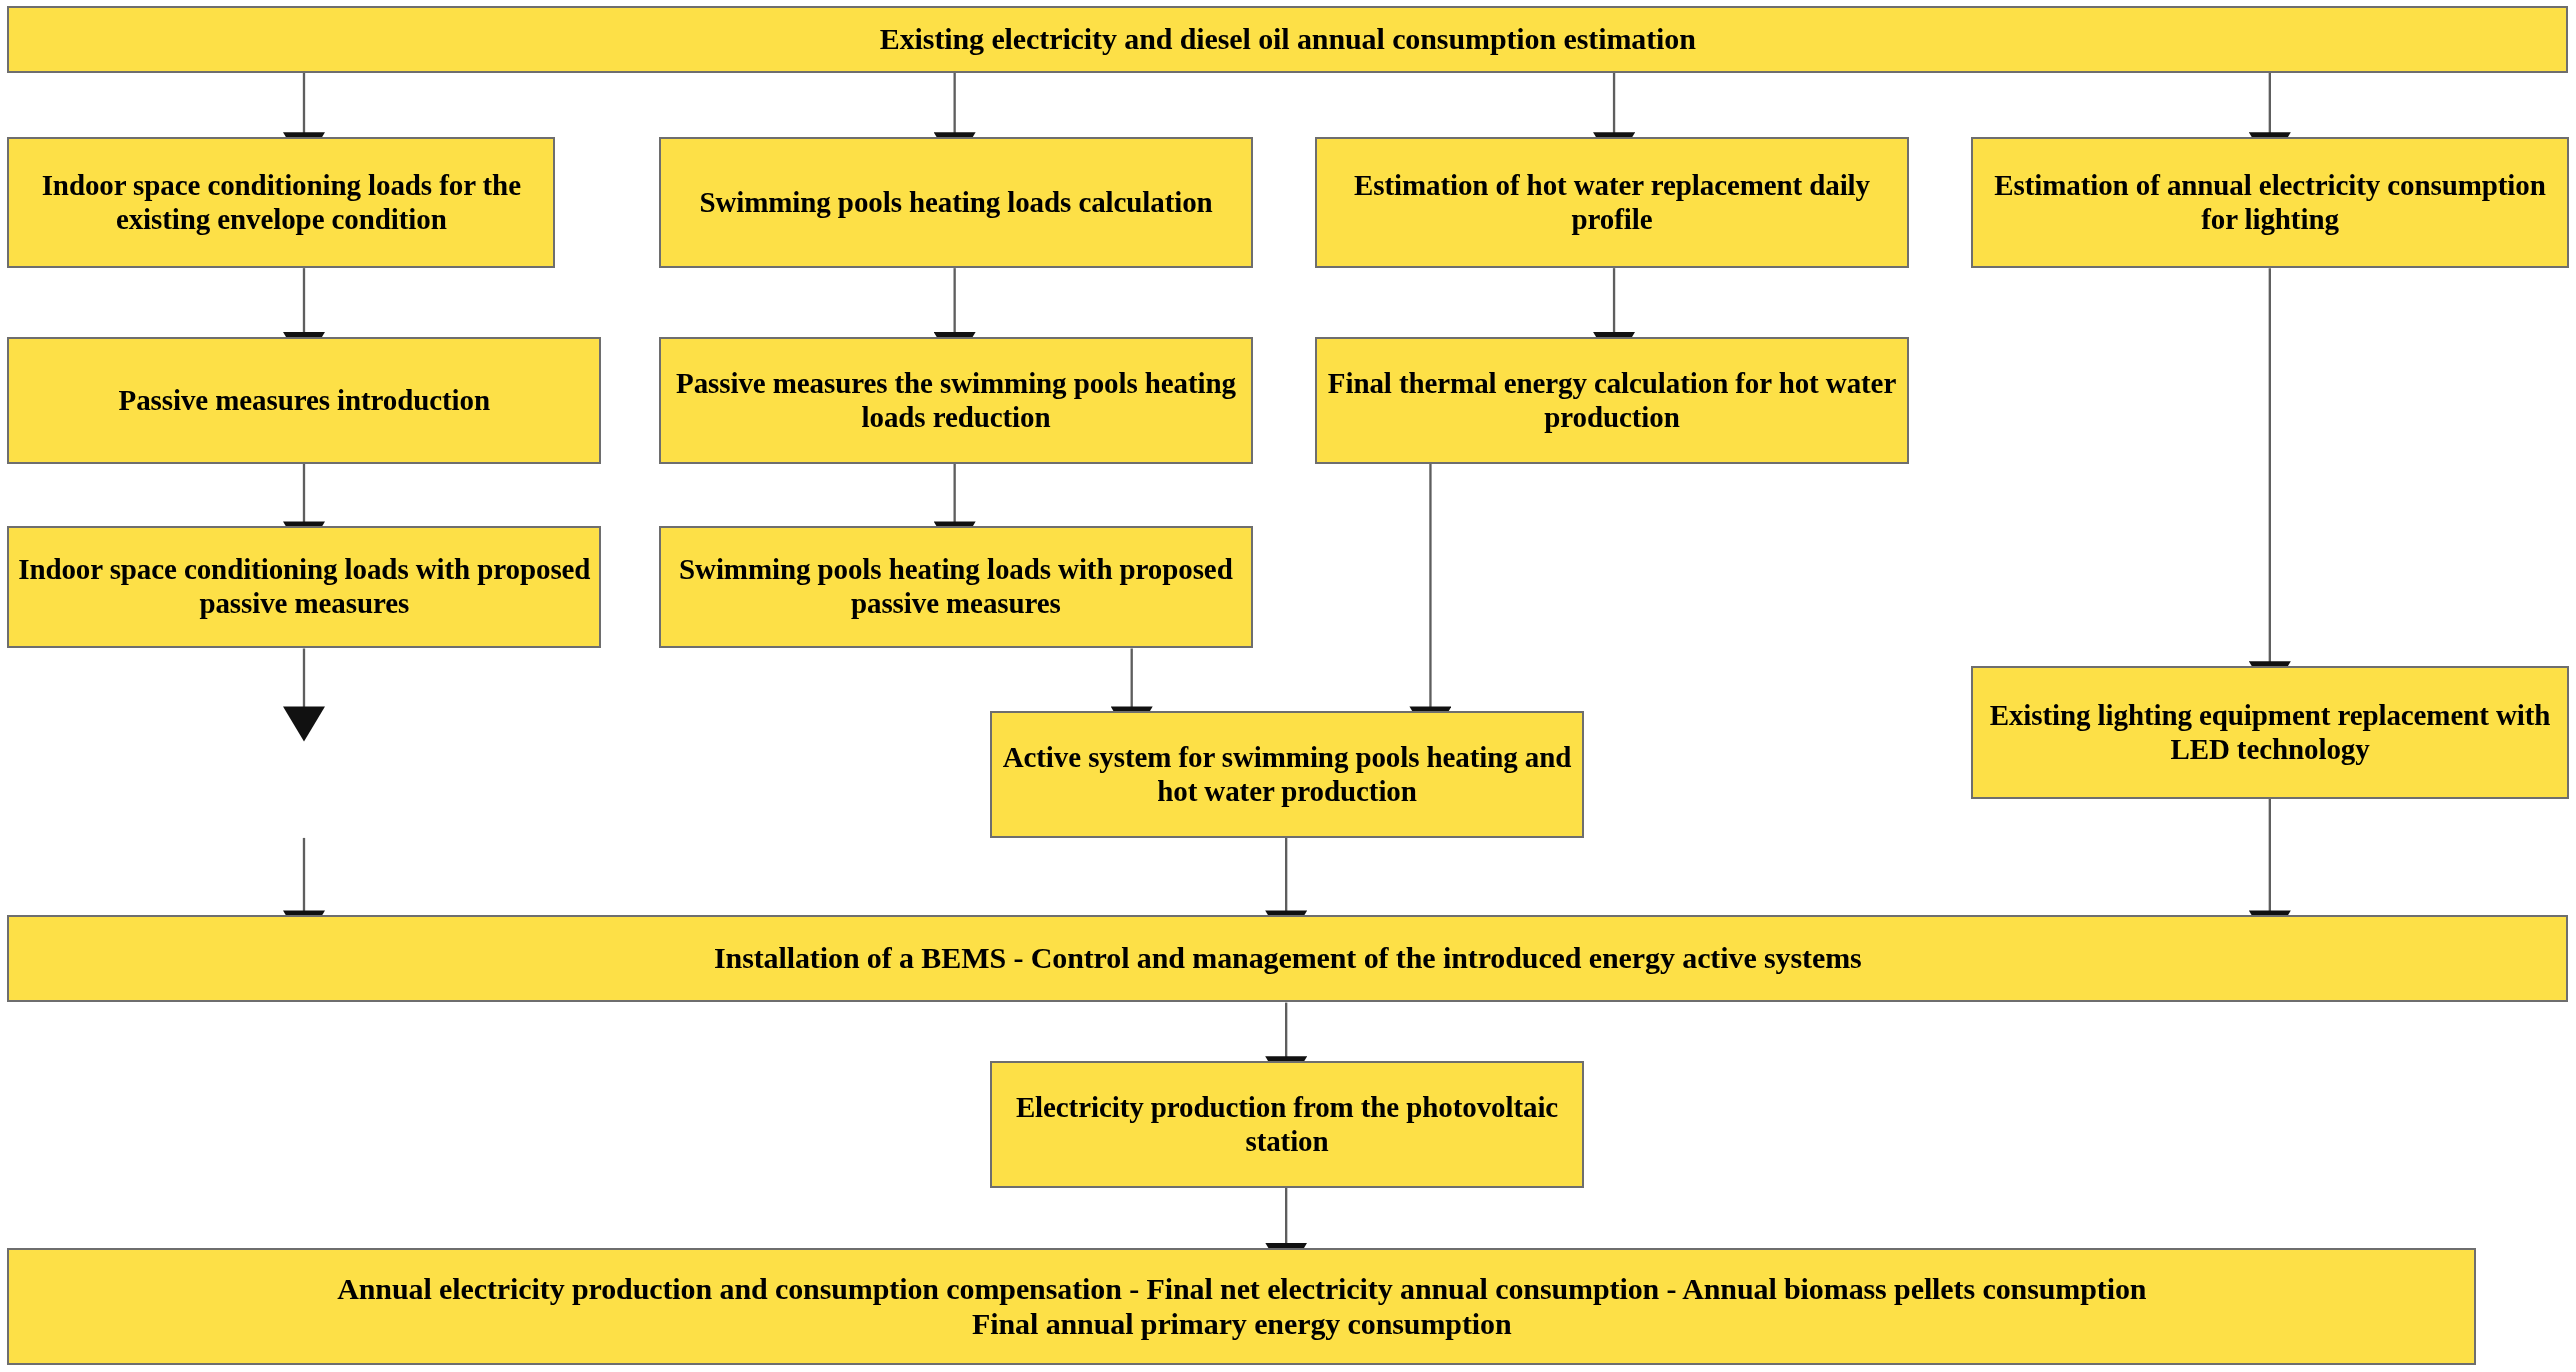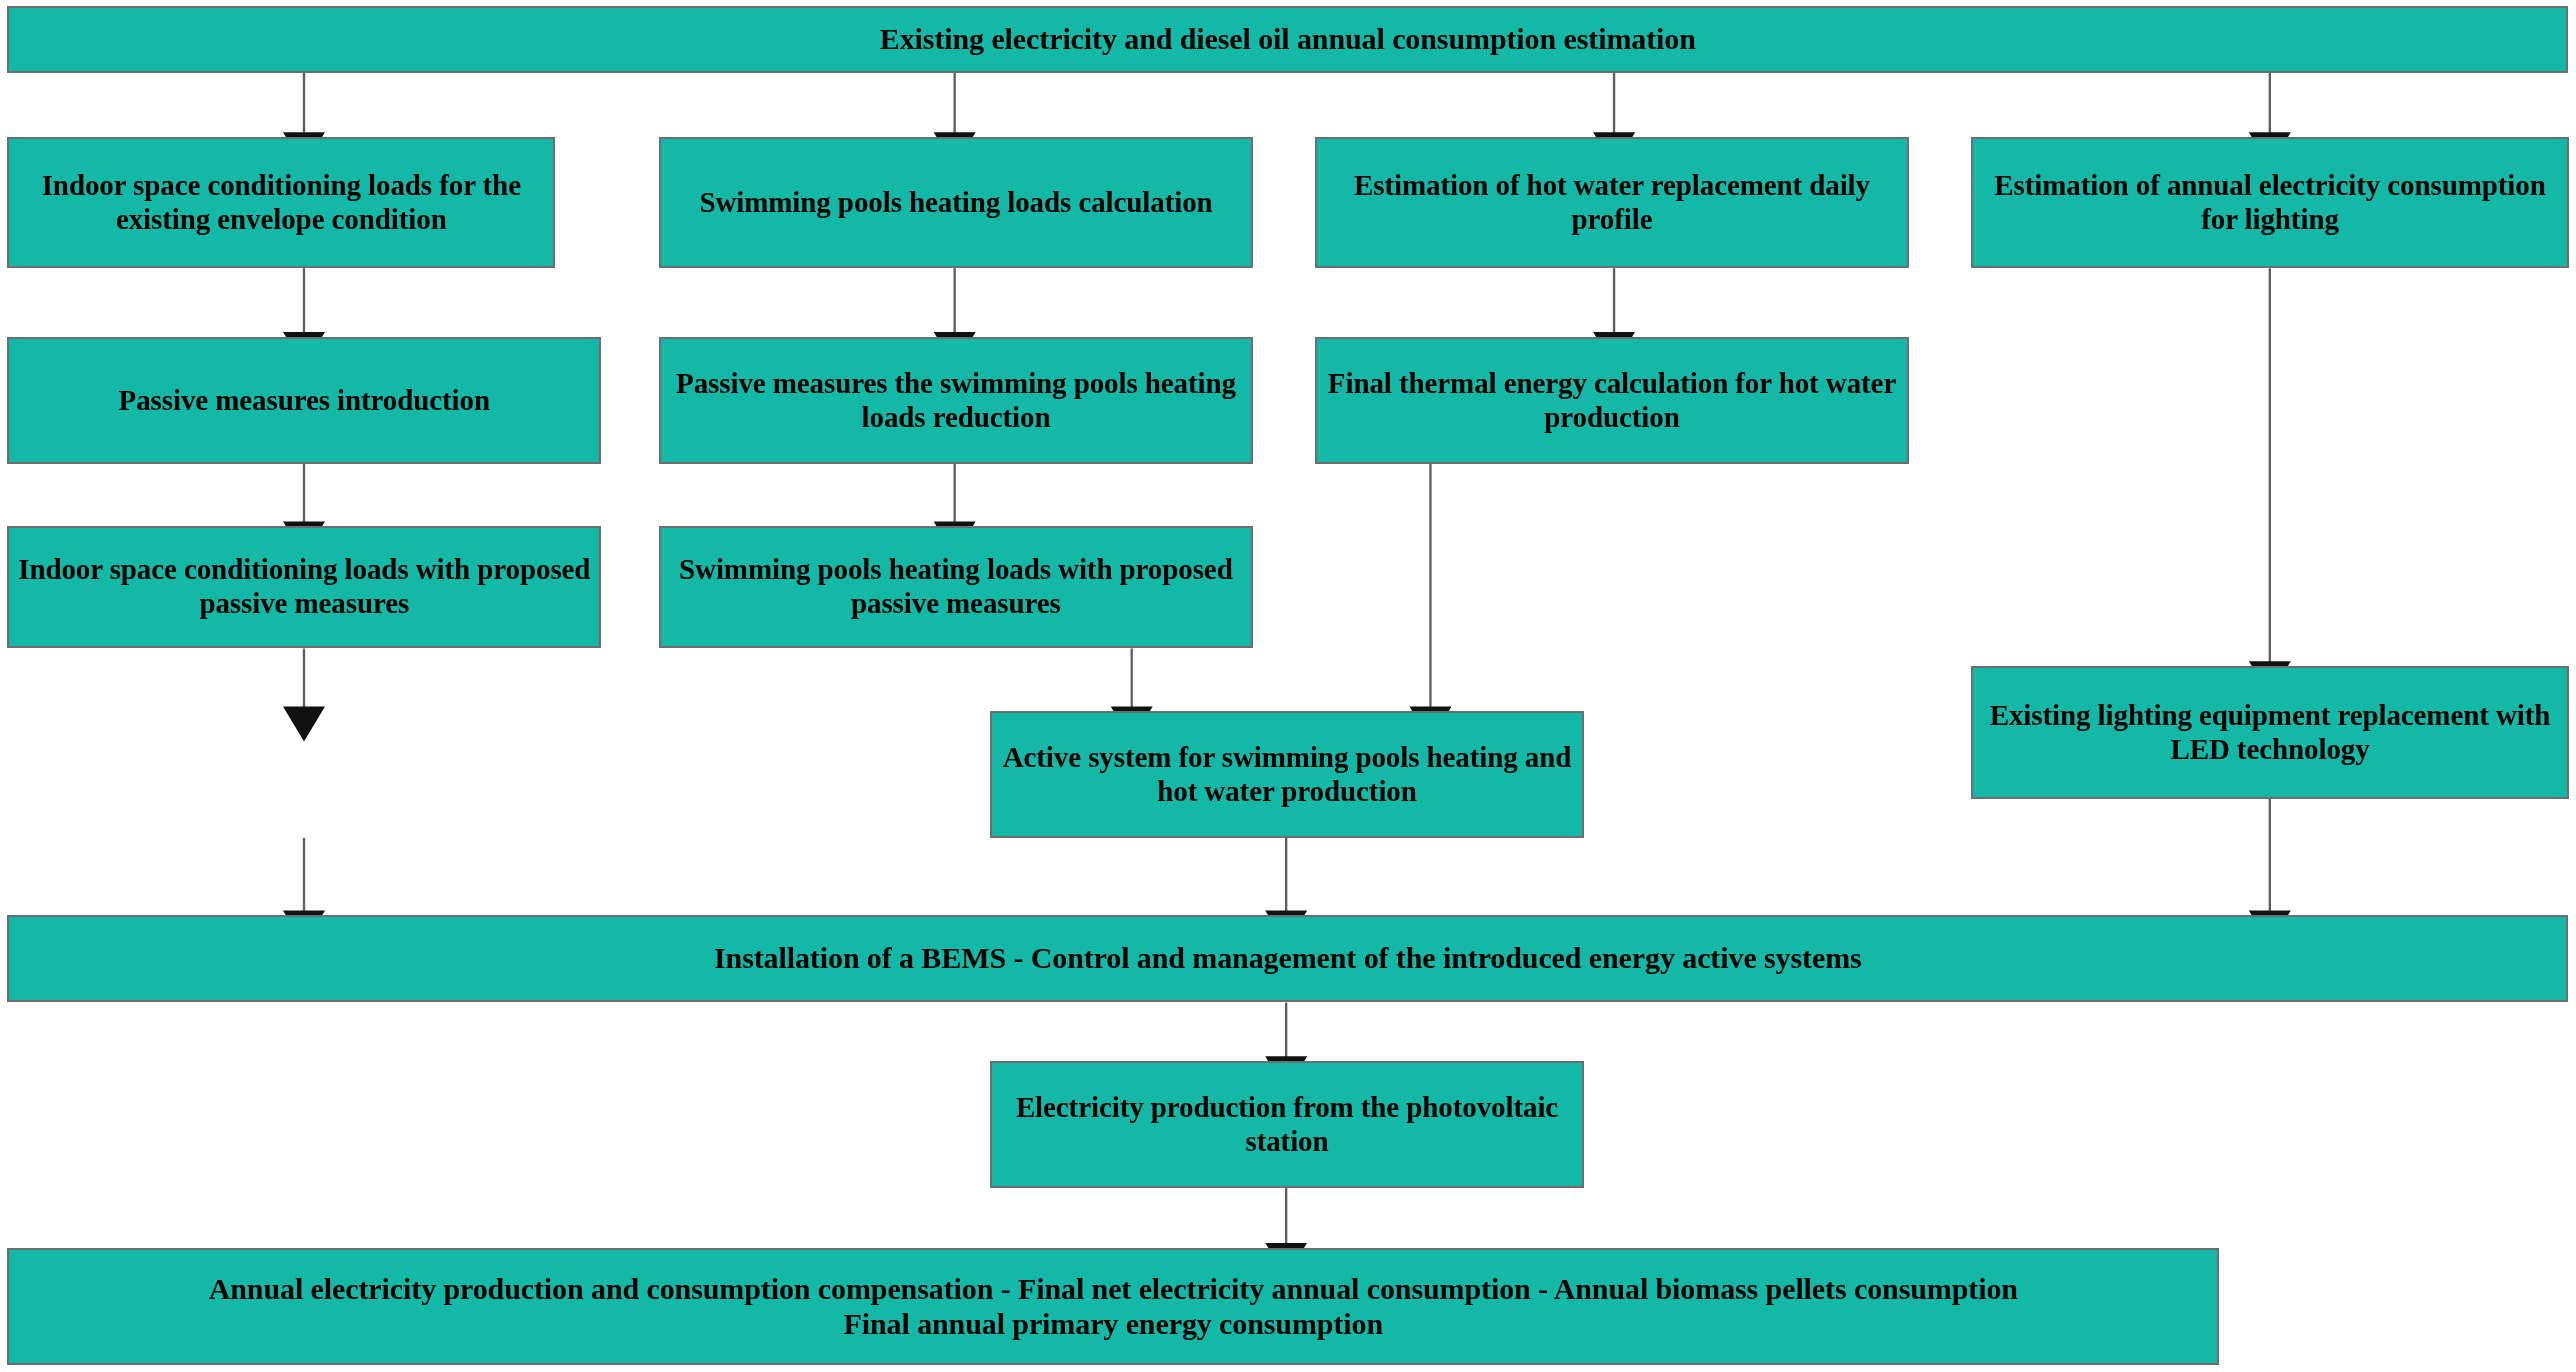--- a/index.html
+++ b/index.html
@@ -12,21 +12,21 @@
     width:2576px;
     height:1372px;
     background:#ffffff;
     overflow:hidden;
   }
   
   .node{
     position:absolute;
     box-sizing:border-box;
     border:2.2px solid #6e6e6e;
-    background:#14b8a6;
+    background:#fde047;
     display:flex;
     align-items:center;
     justify-content:center;
     text-align:center;
     color:#000000;
     font-weight:bold;
     line-height:1.16;
     padding:2.9px 7.3px;
     letter-spacing:-0.1px;
   }
@@ -125,21 +125,21 @@
   </div>
 
   <div class="node wide" style="left:7.3px;top:915px;width:2561px;height:87px;">
     <span class="txt">Installation of a BEMS - Control and management of the introduced energy active systems</span>
   </div>
 
   <div class="node cell" style="left:990px;top:1061px;width:594px;height:127px;">
     <span class="txt">Electricity production from the photovoltaic station</span>
   </div>
 
-  <div class="node bottom" style="left:7.3px;top:1248px;width:2212px;height:117px;justify-content:center;">
+  <div class="node bottom" style="left:7.3px;top:1248px;width:2469px;height:117px;justify-content:center;">
     <span class="txt">
       <span>Annual electricity production and consumption compensation - Final net electricity annual consumption - Annual biomass pellets consumption</span><br>
       <span>Final annual primary energy consumption</span>
     </span>
   </div>
 
 </div>
 
 
 </body></html>

